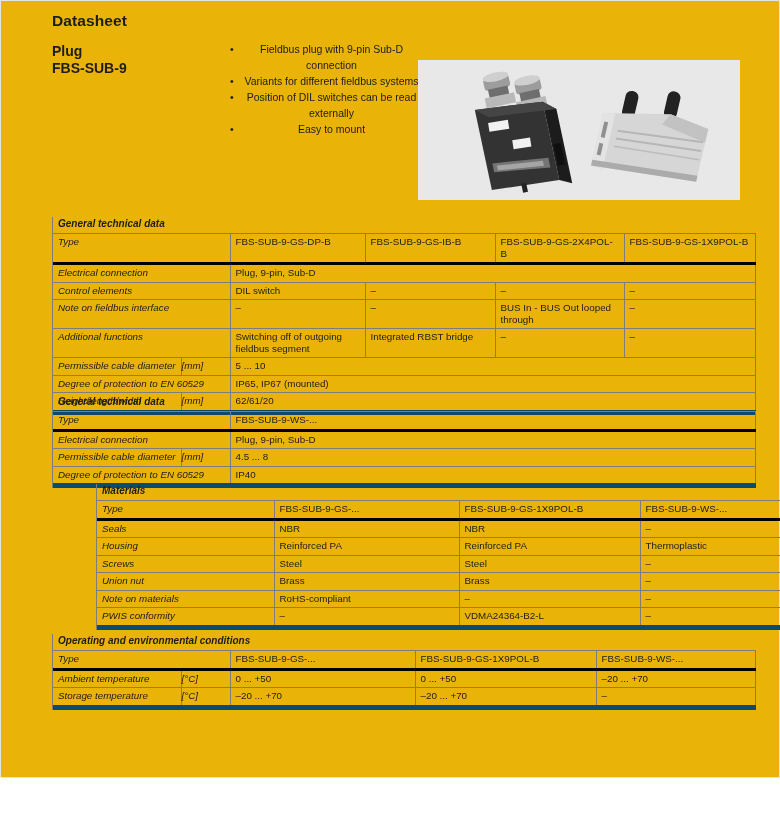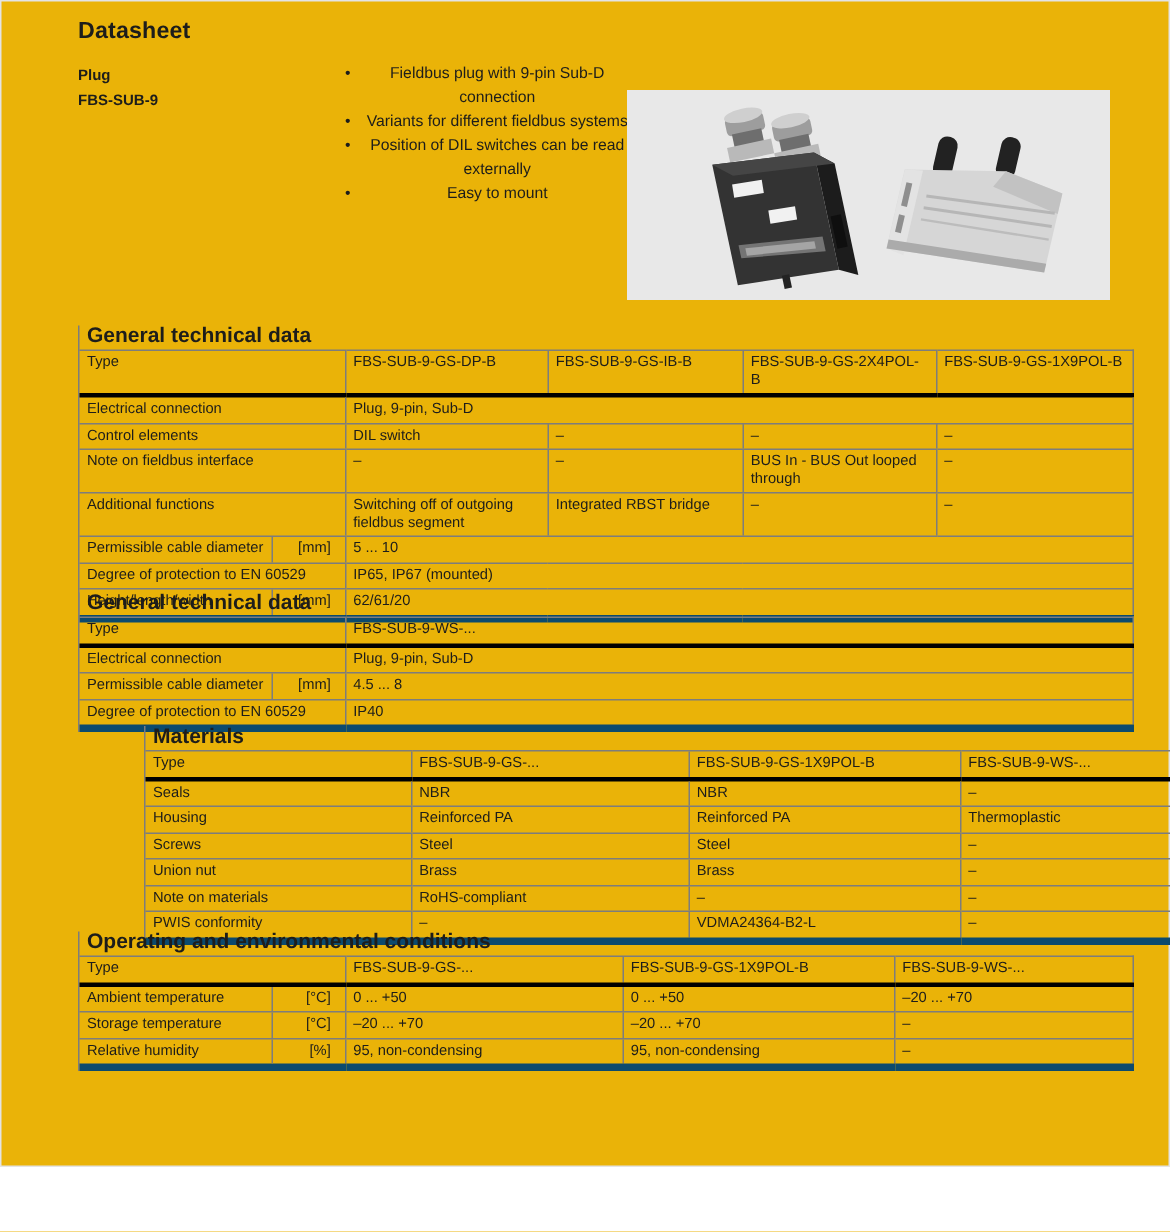--- a/index.html
+++ b/index.html
@@ -2,38 +2,38 @@
 <html><head>
 <meta charset="utf-8">
 <style>
   html,body{margin:0;padding:0;background:#fff;}
   .page{
     position:relative;width:780px;height:778px;background:#eab308;
     font-family:"Liberation Sans", sans-serif;color:#1d1d1b;
     box-shadow:inset 0 0 0 1px #e4e4e4;overflow:hidden;
   }
   .doc-title{position:absolute;left:52px;top:12px;font-size:15.5px;font-weight:600;letter-spacing:.1px;}
-  .product-name{position:absolute;left:52px;top:43px;font-size:10px;font-weight:bold;line-height:16.5px;}
+  .product-name{position:absolute;left:52px;top:43px;font-size:14px;font-weight:bold;line-height:16.5px;}
   .features{position:absolute;left:229px;top:41px;width:192px;margin:0;padding:0;list-style:none;font-size:10.5px;line-height:16px;text-align:center;}
   .features li{position:relative;padding-left:13px;}
   .features li::before{content:"\2022";position:absolute;left:1px;top:0;}
   .photo{position:absolute;left:418px;top:60px;width:322px;height:140px;display:block;}
 
   .tbl-block{position:absolute;left:52px;width:703px;border-left:1px solid #7d7d7d;box-sizing:border-box;}
-  .tbl-title{font-size:14px;font-weight:bold;line-height:13px;padding:0 0 3px 5px;}
+  .tbl-title{font-size:10px;font-weight:bold;line-height:13px;padding:0 0 3px 5px;font-style:italic;}
   table.dt{border-collapse:collapse;table-layout:fixed;width:702px;font-size:9.8px;line-height:11.5px;color:#1d1d1b;}
   table.dt td{vertical-align:top;padding:2px 5px 3px 5px;border-bottom:1px solid #7d7d7d;border-left:1px solid #7d7d7d;word-wrap:break-word;}
-  table.dt td:first-child{border-left:none;}
+  table.dt td:first-child{border-left:none;font-style:italic;}
   table.dt td:last-child{border-right:1px solid #7d7d7d;}
   table.dt tr.head td{border-top:1px solid #7d7d7d;border-bottom:3px solid #000;padding-top:2px;padding-bottom:3px;}
   table.dt tr:last-child td{border-bottom:5px solid #0c4a6e;}
   td.lbl{position:relative;padding-right:60px;}
-  .unit{position:absolute;right:0;top:0;bottom:0;width:49px;padding:2px 9px 0 0;text-align:right;box-sizing:border-box;}
+  .unit{position:absolute;right:0;top:0;bottom:0;width:49px;padding:2px 9px 0 0;box-sizing:border-box;}
   .has-unit .unit{border-left:1px solid #7d7d7d;}
-  #t1{top:217px;} #t2{top:395px;} #t3{top:484px;margin-left:44px;} #t4{top:621px;}
+  #t1{top:217px;} #t2{top:395px;} #t3{top:484px;margin-left:44px;} #t4{top:634px;}
 </style>
 </head>
 <body>
 
 <div class="page">
 
   <div class="doc-title">Datasheet</div>
 
   <div class="product-name">
     <div>Plug</div>
@@ -251,23 +251,17 @@
         <td>0 ... +50</td>
         <td>0 ... +50</td>
         <td>–20 ... +70</td>
       </tr>
       <tr>
         <td class="lbl has-unit"><span>Storage temperature</span><span class="unit">[°C]</span></td>
         <td>–20 ... +70</td>
         <td>–20 ... +70</td>
         <td>–</td>
       </tr>
-      <tr>
-        <td class="lbl has-unit"><span>Relative humidity</span><span class="unit">[%]</span></td>
-        <td>95, non-condensing</td>
-        <td>95, non-condensing</td>
-        <td>–</td>
-      </tr>
     </tbody>
       </table>
   </div>
 
 </div>
 
 </body></html>

